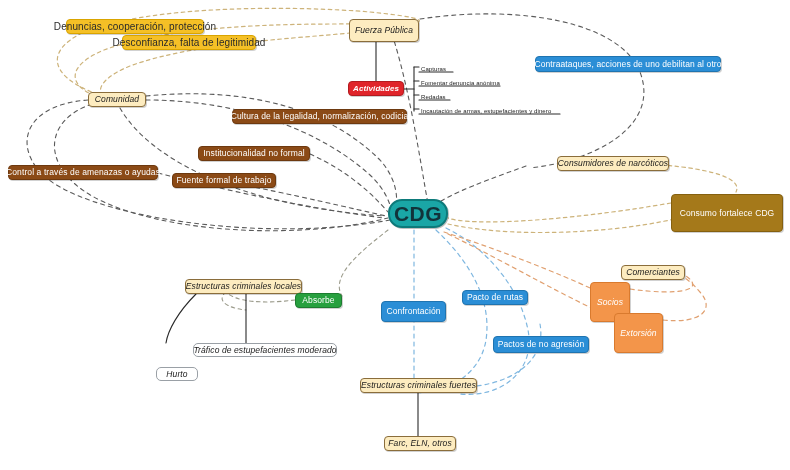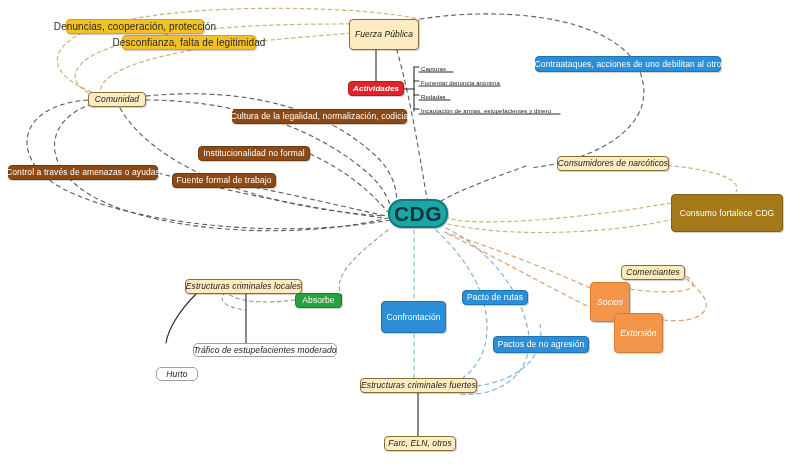--- a/index.html
+++ b/index.html
@@ -201,41 +201,41 @@
 
         <path d="M418,393 L 418,436"></path>
       </g>
 
     </g>
   </svg>
 
   <div id="nodes">
       <div class="node n-gold" style="left: 66px; top: 19px; width: 138px; height: 15px;">Denuncias, cooperación, protección</div>
       <div class="node n-gold" style="left: 122px; top: 35px; width: 134px; height: 15px;">Desconfianza, falta de legitimidad</div>
-      <div class="node n-cream" style="left: 349px; top: 19px; width: 70px; height: 31px;">Fuerza Pública</div>
+      <div class="node n-cream" style="left: 349px; top: 19px; width: 70px; height: 23px;">Fuerza Pública</div>
       <div class="node n-blue" style="left: 535px; top: 56px; width: 186px; height: 16px;">Contraataques, acciones de uno debilitan al otro</div>
       <div class="node n-red" style="left: 348px; top: 81px; width: 56px; height: 15px;">Actividades</div>
       <div class="node n-plain" style="left: 419px; top: 64px; width: 70px; height: 10px;">Capturas</div>
       <div class="node n-plain" style="left: 419px; top: 78px; width: 110px; height: 10px;">Fomentar denuncia anónima</div>
       <div class="node n-plain" style="left: 419px; top: 92px; width: 70px; height: 10px;">Redadas</div>
       <div class="node n-plain" style="left: 419px; top: 106px; width: 146px; height: 10px;">Incautación de armas, estupefacientes y dinero</div>
       <div class="node n-cream" style="left: 88px; top: 92px; width: 58px; height: 15px;">Comunidad</div>
       <div class="node n-brown" style="left: 232px; top: 109px; width: 175px; height: 15px;">Cultura de la legalidad, normalización, codicia</div>
       <div class="node n-brown" style="left: 198px; top: 146px; width: 112px; height: 15px;">Institucionalidad no formal</div>
       <div class="node n-cream" style="left: 521px; top: 156px; width: 112px; height: 15px; margin-left: 36px;">Consumidores de narcóticos</div>
       <div class="node n-brown" style="left: 8px; top: 165px; width: 150px; height: 15px;">Control a través de amenazas o ayudas</div>
       <div class="node n-brown" style="left: 172px; top: 173px; width: 104px; height: 15px;">Fuente formal de trabajo</div>
       <div class="node n-darkgold" style="left: 671px; top: 194px; width: 112px; height: 15px;">Consumo fortalece CDG</div>
       <div class="node n-teal" style="left: 388px; top: 199px; width: 60px; height: 29px;">CDG</div>
       <div class="node n-cream" style="left: 621px; top: 265px; width: 64px; height: 15px;">Comerciantes</div>
       <div class="node n-cream" style="left: 185px; top: 279px; width: 117px; height: 15px;">Estructuras criminales locales</div>
       <div class="node n-orange" style="left: 590px; top: 282px; width: 40px; height: 15px;">Socios</div>
       <div class="node n-green" style="left: 295px; top: 293px; width: 47px; height: 15px;">Absorbe</div>
       <div class="node n-blue" style="left: 462px; top: 290px; width: 66px; height: 15px;">Pacto de rutas</div>
-      <div class="node n-blue" style="left: 381px; top: 301px; width: 65px; height: 32px;">Confrontación</div>
+      <div class="node n-blue" style="left: 381px; top: 301px; width: 65px; height: 21px;">Confrontación</div>
       <div class="node n-orange" style="left: 614px; top: 313px; width: 49px; height: 15px;">Extorsión</div>
       <div class="node n-blue" style="left: 493px; top: 336px; width: 96px; height: 17px;">Pactos de no agresión</div>
       <div class="node n-white" style="left: 156px; top: 343px; width: 42px; height: 14px; margin-top: 24px;">Hurto</div>
       <div class="node n-white" style="left: 193px; top: 343px; width: 144px; height: 14px;">Tráfico de estupefacientes moderado</div>
       <div class="node n-cream" style="left: 360px; top: 378px; width: 117px; height: 15px;">Estructuras criminales fuertes</div>
       <div class="node n-cream" style="left: 384px; top: 436px; width: 72px; height: 15px;">Farc, ELN, otros</div>
     </div>
 
 </div>
 

